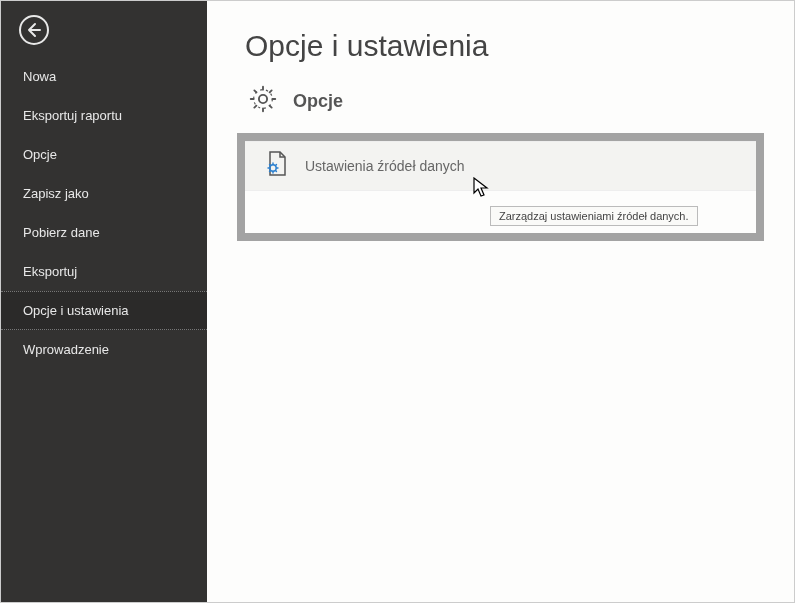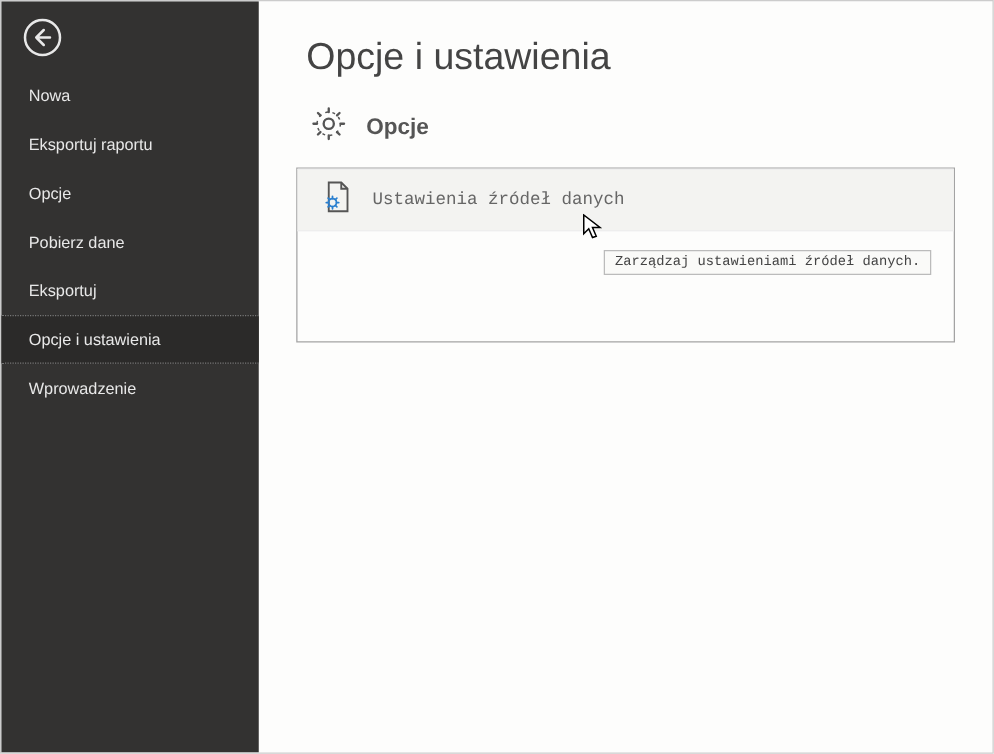--- a/index.html
+++ b/index.html
@@ -69,25 +69,24 @@
       margin-bottom: 16px;
       color: #555;
     }
     .section-header .gear { margin-right: 16px; }
     .section-header .title {
       font-size: 18px;
       font-weight: 700;
     }
     .highlight-box {
       margin: 0 30px 0 30px;
-      border: 1px solid #a3a3a3;
-      height: 140px;
+      border: 8px solid #a3a3a3;
+      height: 108px;
       position: relative;
       background: #fdfdfc;
-      font-family: Liberation Mono, monospace;
     }
     .option-row {
       display: flex;
       align-items: center;
       background: #f3f3f1;
       height: 50px;
       padding-left: 20px;
       margin: 0;
       border-top: 1px solid #eee;
       border-bottom: 1px solid #eee;
@@ -126,20 +125,23 @@
         </svg>
     </div>
     <div class="sidebar-item">
       <span>Nowa</span>
     </div>
     <div class="sidebar-item">
       <span>Eksportuj raportu</span>
     </div>
     <div class="sidebar-item">
       <span>Opcje</span>
+    </div>
+    <div class="sidebar-item">
+      <span>Zapisz jako</span>
     </div>
     <div class="sidebar-item">
       <span>Pobierz dane</span>
     </div>
     <div class="sidebar-item">
       <span>Eksportuj</span>
     </div>
     <div class="sidebar-item active">
       <span>Opcje i ustawienia</span>
     </div>

